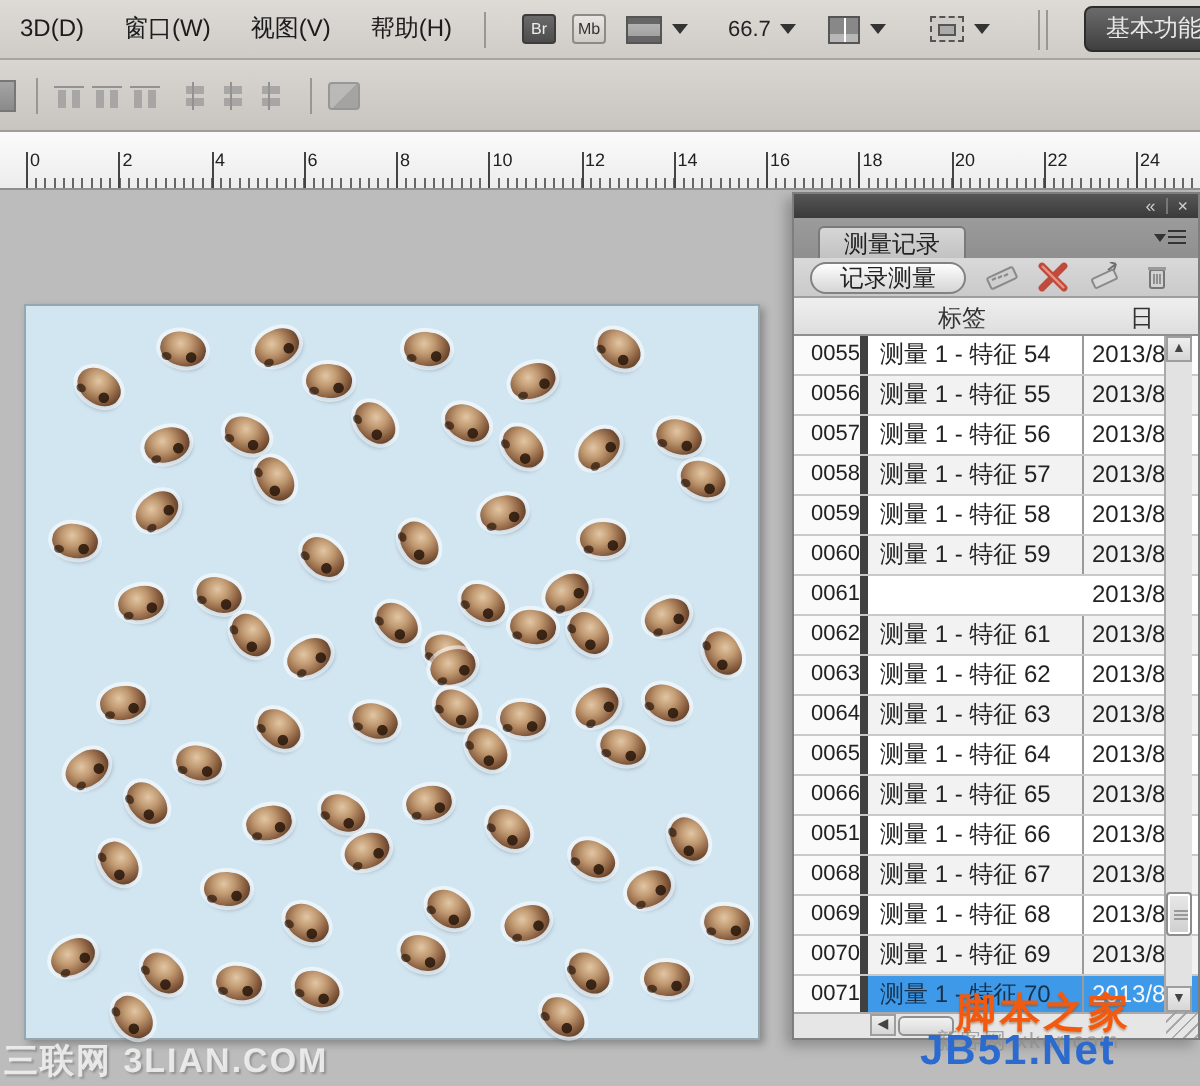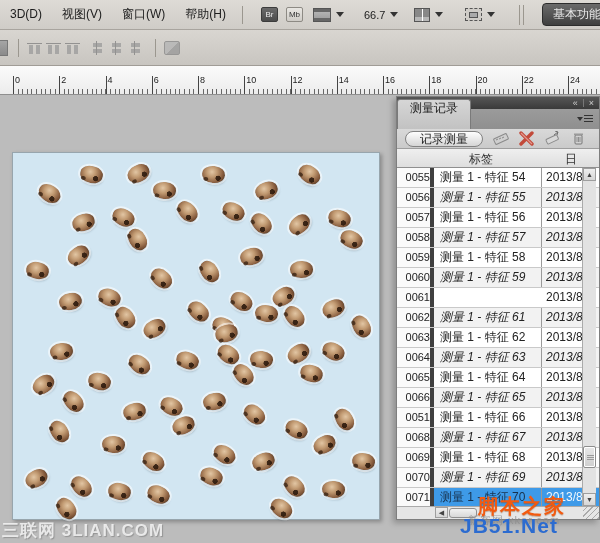--- a/index.html
+++ b/index.html
@@ -59,39 +59,39 @@
         radial-gradient(circle at 42% 36%, #e2c6a4 0%, #c19a72 30%, #8a5f40 62%, #4a2f1c 92%);
       box-shadow:0 0 0 2px rgba(255,255,255,.55), 1px 2px 2px rgba(60,80,95,.35); }
   .seed::after { content:""; position:absolute; left:2px; bottom:1px; width:5px; height:4px; border-radius:50%; background:rgba(45,26,12,.7); }
 
   
   .panel { position:absolute; left:396px; top:1px; width:204px; height:424px; background:#d2d2d2; border:1px solid #7e7e7e; box-shadow:-3px 3px 6px rgba(0,0,0,.25); overflow:hidden; }
   .panel-titlebar { height:12px; background:linear-gradient(#565656,#3a3a3a); display:flex; justify-content:flex-end; align-items:center; color:#cfcfcf; }
   .tb-glyph { font-size:9px; line-height:9px; padding:0 5px; cursor:pointer; }
   .tb-sep { width:1px; height:8px; background:#777; }
   .panel-tabs { height:20px; background:linear-gradient(#9b9b9b,#8f8f8f); display:flex; align-items:flex-end; position:relative; }
-  .tab { height:30px; margin-left:0; padding:0 12px; background:linear-gradient(#d6d6d6,#c2c2c2); border:1px solid #7a7a7a; border-bottom:none; border-radius:3px 3px 0 0; font-size:12px; color:#222; line-height:17px; }
+  .tab { height:16px; margin-left:12px; padding:0 12px; background:linear-gradient(#d6d6d6,#c2c2c2); border:1px solid #7a7a7a; border-bottom:none; border-radius:3px 3px 0 0; font-size:12px; color:#222; line-height:17px; }
   .panel-menu { position:absolute; right:6px; top:5px; width:16px; height:10px; cursor:pointer; }
   .panel-menu .tri { position:absolute; left:0; top:3px; width:0; height:0; border-left:3px solid transparent; border-right:3px solid transparent; border-top:4px solid #333; }
   .panel-menu .lines { position:absolute; right:0; top:1px; width:9px; height:8px;
       background:repeating-linear-gradient(to bottom,#333 0 1px,transparent 1px 3px); }
   .panel-toolbar { height:20px; background:linear-gradient(#d9d9d9,#cacaca); border-bottom:1px solid #9e9e9e; display:flex; align-items:center; }
   .record-btn { margin-left:8px; height:16px; padding:0 14px; font-size:12px; color:#222; line-height:14px; background:linear-gradient(#fefefe,#d5d5d5); border:1px solid #828282; border-radius:8px; }
   .pt-icon { width:17px; height:15px; margin-left:9px; position:relative; }
   .pt-icon svg { width:100%; height:100%; display:block; }
 
   
   .grid-head { position:absolute; left:0; top:52px; width:100%; height:19px; background:linear-gradient(#efefef,#dedede); border-bottom:1px solid #8f8f8f; font-size:12px; color:#333; }
   .grid-head .hc { position:absolute; top:2px; }
   .rows { position:absolute; left:0; top:71px; width:100%; height:340px; background:#fff; }
   .trow { position:relative; height:20px; font-size:12px; color:#222; border-bottom:1px solid #c9c9c9; }
   .trow .c-num { position:absolute; left:0; top:0; width:37px; height:100%; text-align:right; line-height:19px; font-size:11px; background:#fafafa; border-right:4px solid #404040; }
   .trow .c-label { position:absolute; left:37px; top:0; width:108px; height:100%; line-height:19px; padding-left:6px; border-right:1px solid #9a9a9a; overflow:hidden; white-space:nowrap; }
   .trow .c-date { position:absolute; left:145px; top:0; right:0; height:100%; line-height:19px; padding-left:4px; overflow:hidden; white-space:nowrap; }
-  .trow.alt .c-label, .trow.alt .c-date { background:#f2f2f2;font-style:italic; }
+  .trow.alt .c-label, .trow.alt .c-date { background:#f2f2f2; }
   .trow.selected .c-label, .trow.selected .c-date { background:#3e9ae8; }
   .trow.selected .c-label { color:#17324e; }
   .trow.selected .c-date { color:#f2f8fd; }
 
   
   .vscroll { position:absolute; right:3px; top:71px; width:14px; height:340px; background:#e2e2e2; border-left:1px solid #aaa; }
   .sb-btn { position:absolute; left:0; width:13px; height:13px; background:linear-gradient(#efefef,#d6d6d6); border:1px solid #9e9e9e; color:#444; font-size:7px; text-align:center; line-height:12px; }
   .vthumb { position:absolute; left:0; top:278px; width:13px; height:22px; background:linear-gradient(#e8e8e8,#cfcfcf); border:1px solid #8d8d8d; border-radius:2px;
       box-shadow:inset 0 0 0 1px #fff; }
   .vthumb::after{ content:""; position:absolute; left:3px; top:8px; width:7px; height:5px; background:repeating-linear-gradient(to bottom,#999 0 1px,transparent 1px 2px); }
@@ -106,22 +106,22 @@
   .wm-jbname { position:absolute; left:478px; top:398px; font-size:20px; font-weight:bold; color:#f25a10; text-shadow:0 1px 1px rgba(130,60,10,.4); letter-spacing:2px; }
   .wm-jburl { position:absolute; left:460px; top:419px; font-size:21px; font-weight:bold; color:#2b6bd0; letter-spacing:1px; }
 </style>
 </head>
 <body>
 
 <div class="app">
 
   <div class="menubar">
     <span class="menu-item">3D(D)</span>
+    <span class="menu-item">窗口(W)</span>
     <span class="menu-item">视图(V)</span>
-    <span class="menu-item">窗口(W)</span>
     <span class="menu-item">帮助(H)</span>
     <span class="vsep"></span>
     <span class="mini-btn dark">Br</span>
     <span class="mini-btn light">Mb</span>
     <span class="icon-drop">
       <span class="film-icon"></span>
       <span class="caret"></span>
     </span>
     <span class="zoom-box">
       <span>66.7</span>

